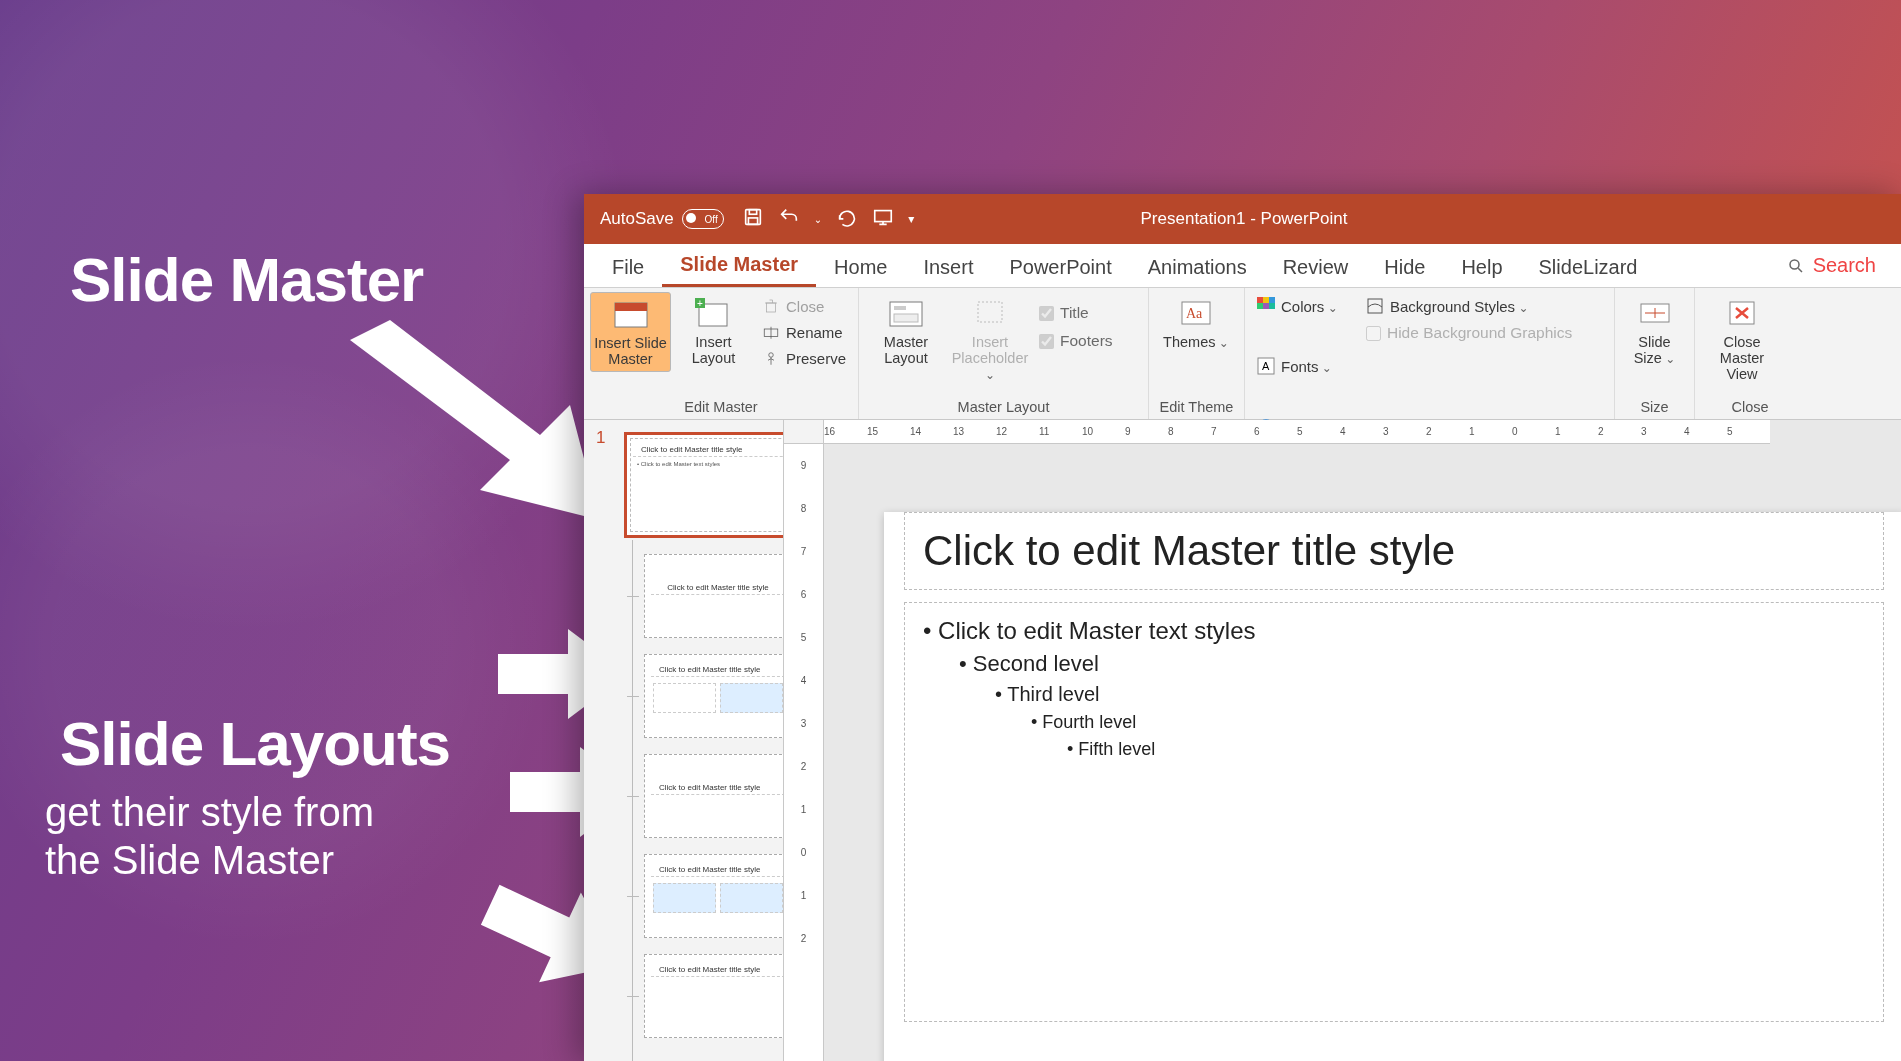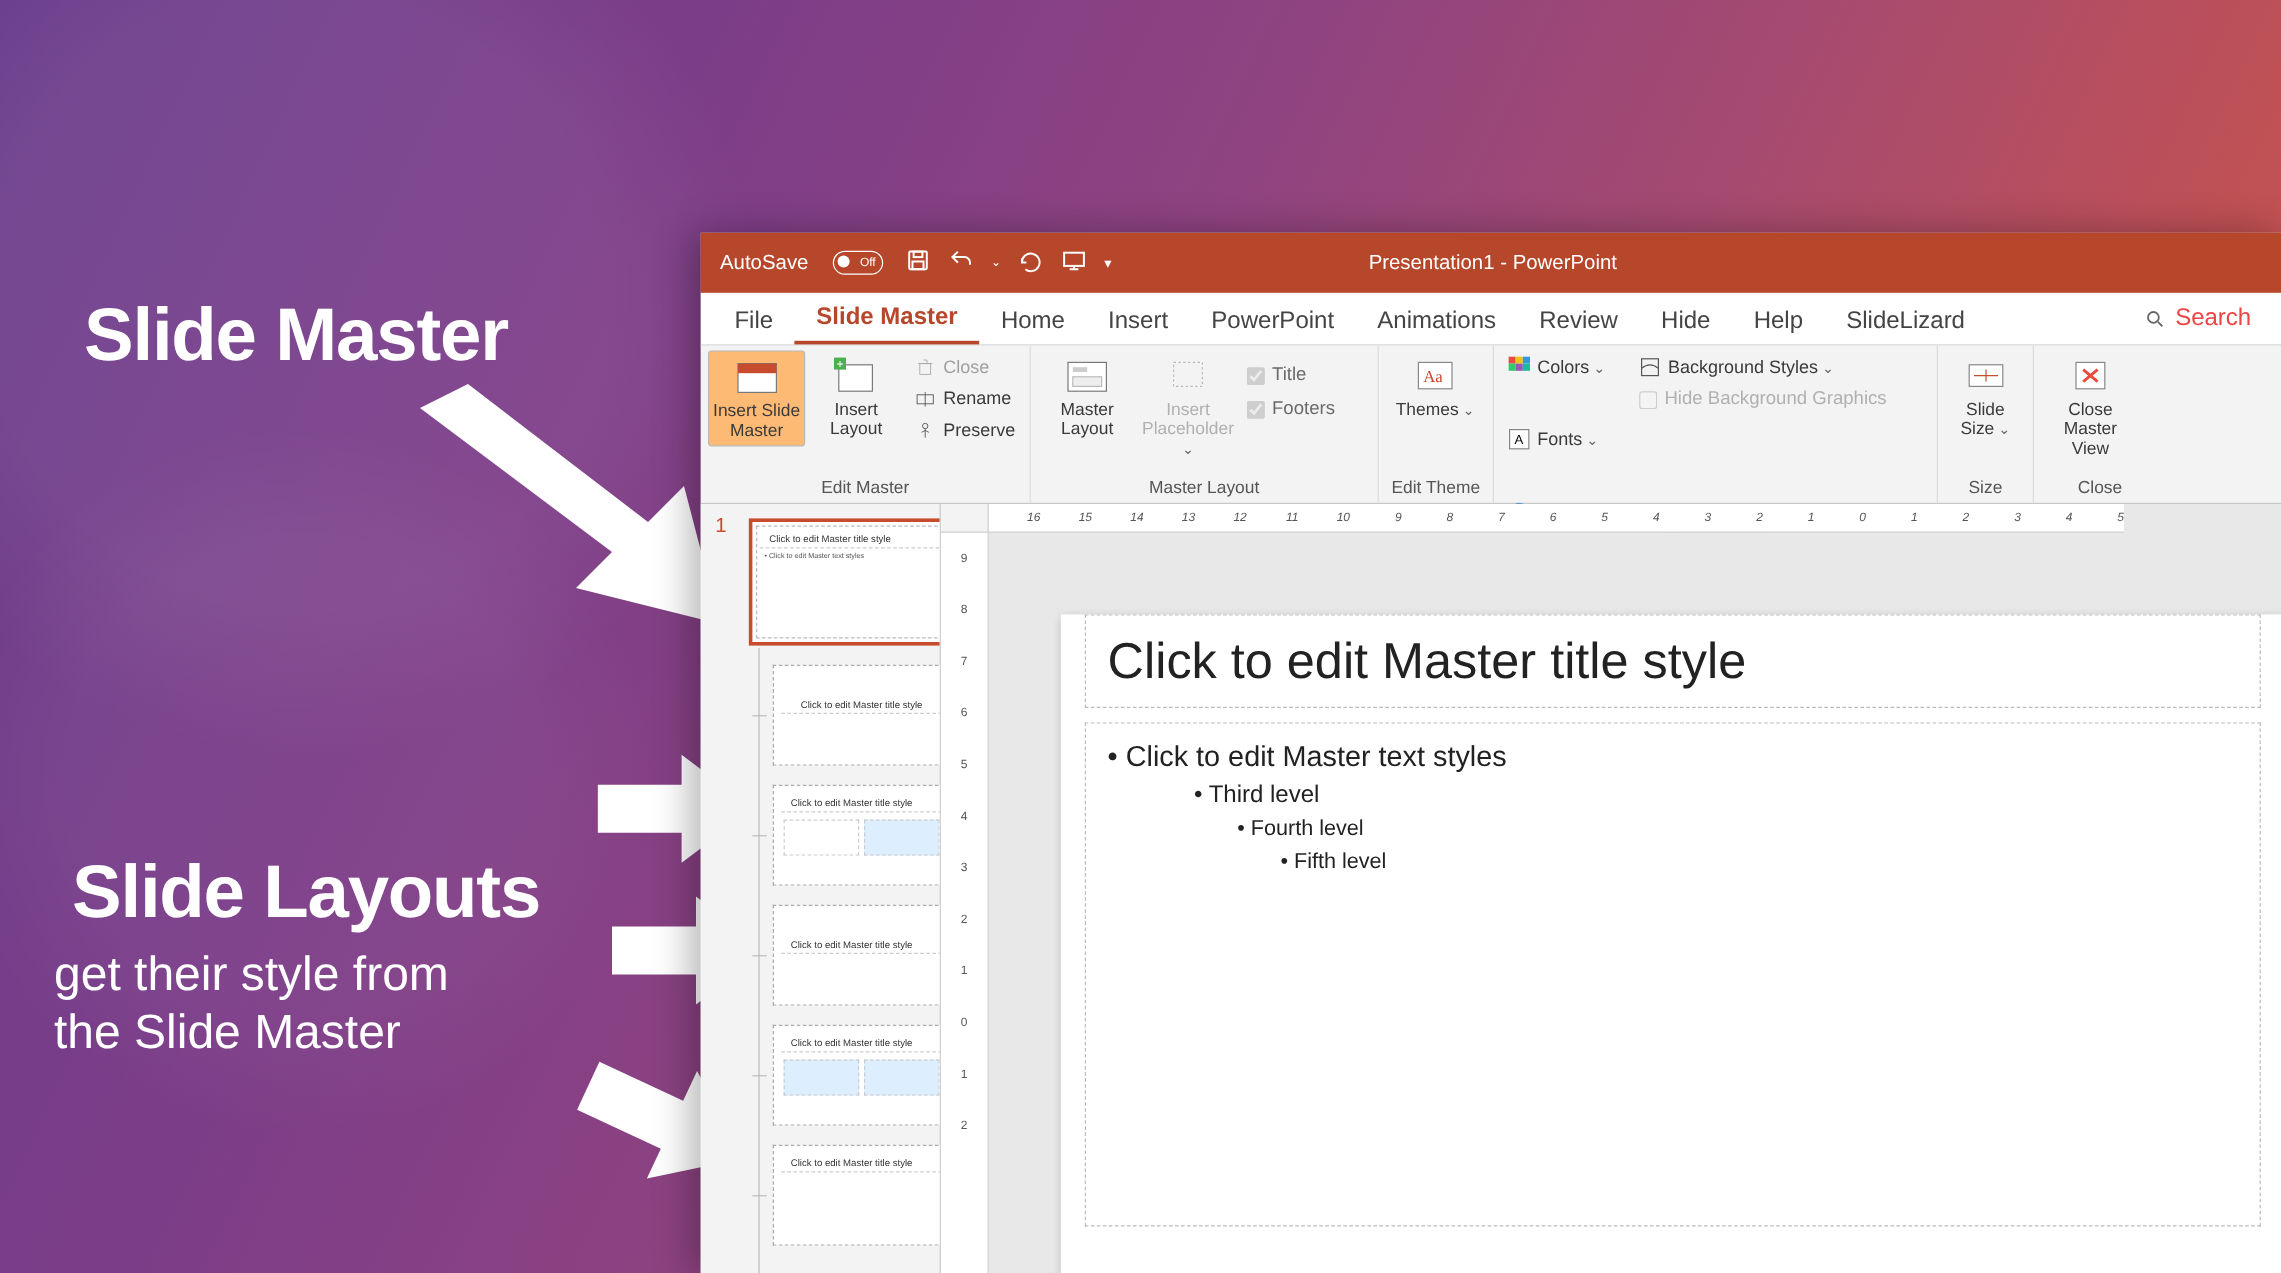--- a/index.html
+++ b/index.html
@@ -38,21 +38,21 @@
   background: #f3f3f3;
   box-shadow: -8px 0 30px rgba(0,0,0,0.3);
 }
 .titlebar {
   height: 50px; background: #b7472a;
   display: flex; align-items: center; color: #fff;
   font-size: 17px; padding: 0 16px;
   position: relative;
 }
 .autosave-pill {
-  display: flex; align-items: flex-end; gap: 20px;
+  display: flex; align-items: flex-end; gap: 8px;
 }
 .toggle {
   width: 42px; height: 20px; border: 1.5px solid #fff; border-radius: 10px;
   display: flex; align-items: center; position: relative;
   font-size: 10px; color: #fff; justify-content: flex-end; padding-right: 5px;
 }
 .toggle::before {
   content: ""; width: 10px; height: 10px; background: #fff; border-radius: 50%;
   position: absolute; left: 3px; top: 3px;
 }
@@ -121,21 +121,21 @@
 .thumb-line { position:absolute; left: 48px; top: 120px; bottom:0; border-left:1px solid #bbb; }
 .thumb .ttitle { font-size: 8px; padding: 6px 8px 2px; color:#333; border-bottom:1px dashed #ccc; margin:4px 6px 2px;}
 .thumb .tbody { font-size: 6px; padding: 2px 10px; color:#555; line-height:1.3;}
 
 .ruler-corner { width: 40px; height: 24px; background: #f3f3f3; border-right:1px solid #c8c8c8; border-bottom:1px solid #c8c8c8;}
 .ruler-h {
   height: 24px; background: #fff; border-bottom: 1px solid #c8c8c8;
   font-size: 10px; color: #555; display: flex; align-items: center;
   overflow: hidden; font-family: Arial;
 }
-.ruler-h span { display:inline-block; width: 43px; text-align: right; font-style: italic; }
+.ruler-h span { display:inline-block; width: 43px; text-align: left; }
 .ruler-v {
   width: 40px; background: #fff; border-right: 1px solid #c8c8c8;
   display: flex; flex-direction: column; font-size: 10px; color:#555; align-items:center;
   font-family: Arial;
 }
 .ruler-v span { height: 43px; display:flex; align-items:center; }
 .editor-main { flex:1; display:flex; flex-direction: column; }
 .editor-row { flex:1; display:flex; }
 .canvas-area { flex:1; background:#e8e8e8; position:relative; padding: 40px 0 0 60px;}
 .slide-canvas {
@@ -480,20 +480,21 @@
             <span>0</span>
             <span>1</span>
             <span>2</span>
           </div>
         <div class="canvas-area">
           <div class="slide-canvas">
             <div class="ph-title">Click to edit Master title style</div>
             <div class="ph-body">
               <ul>
                 <li class="b1">Click to edit Master text styles</li>
+                <li class="b2">Second level</li>
                 <li class="b3">Third level</li>
                 <li class="b4">Fourth level</li>
                 <li class="b5">Fifth level</li>
               </ul>
             </div>
           </div>
         </div>
       </div>
     </div>
   </div>

